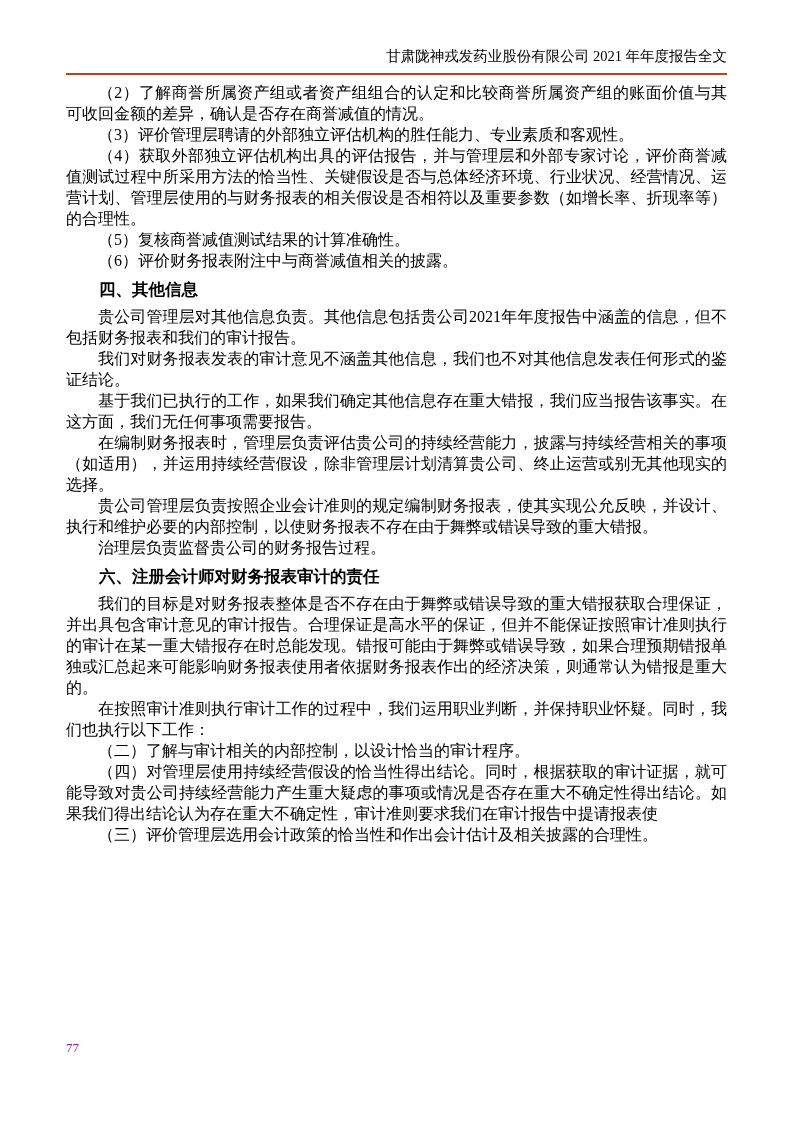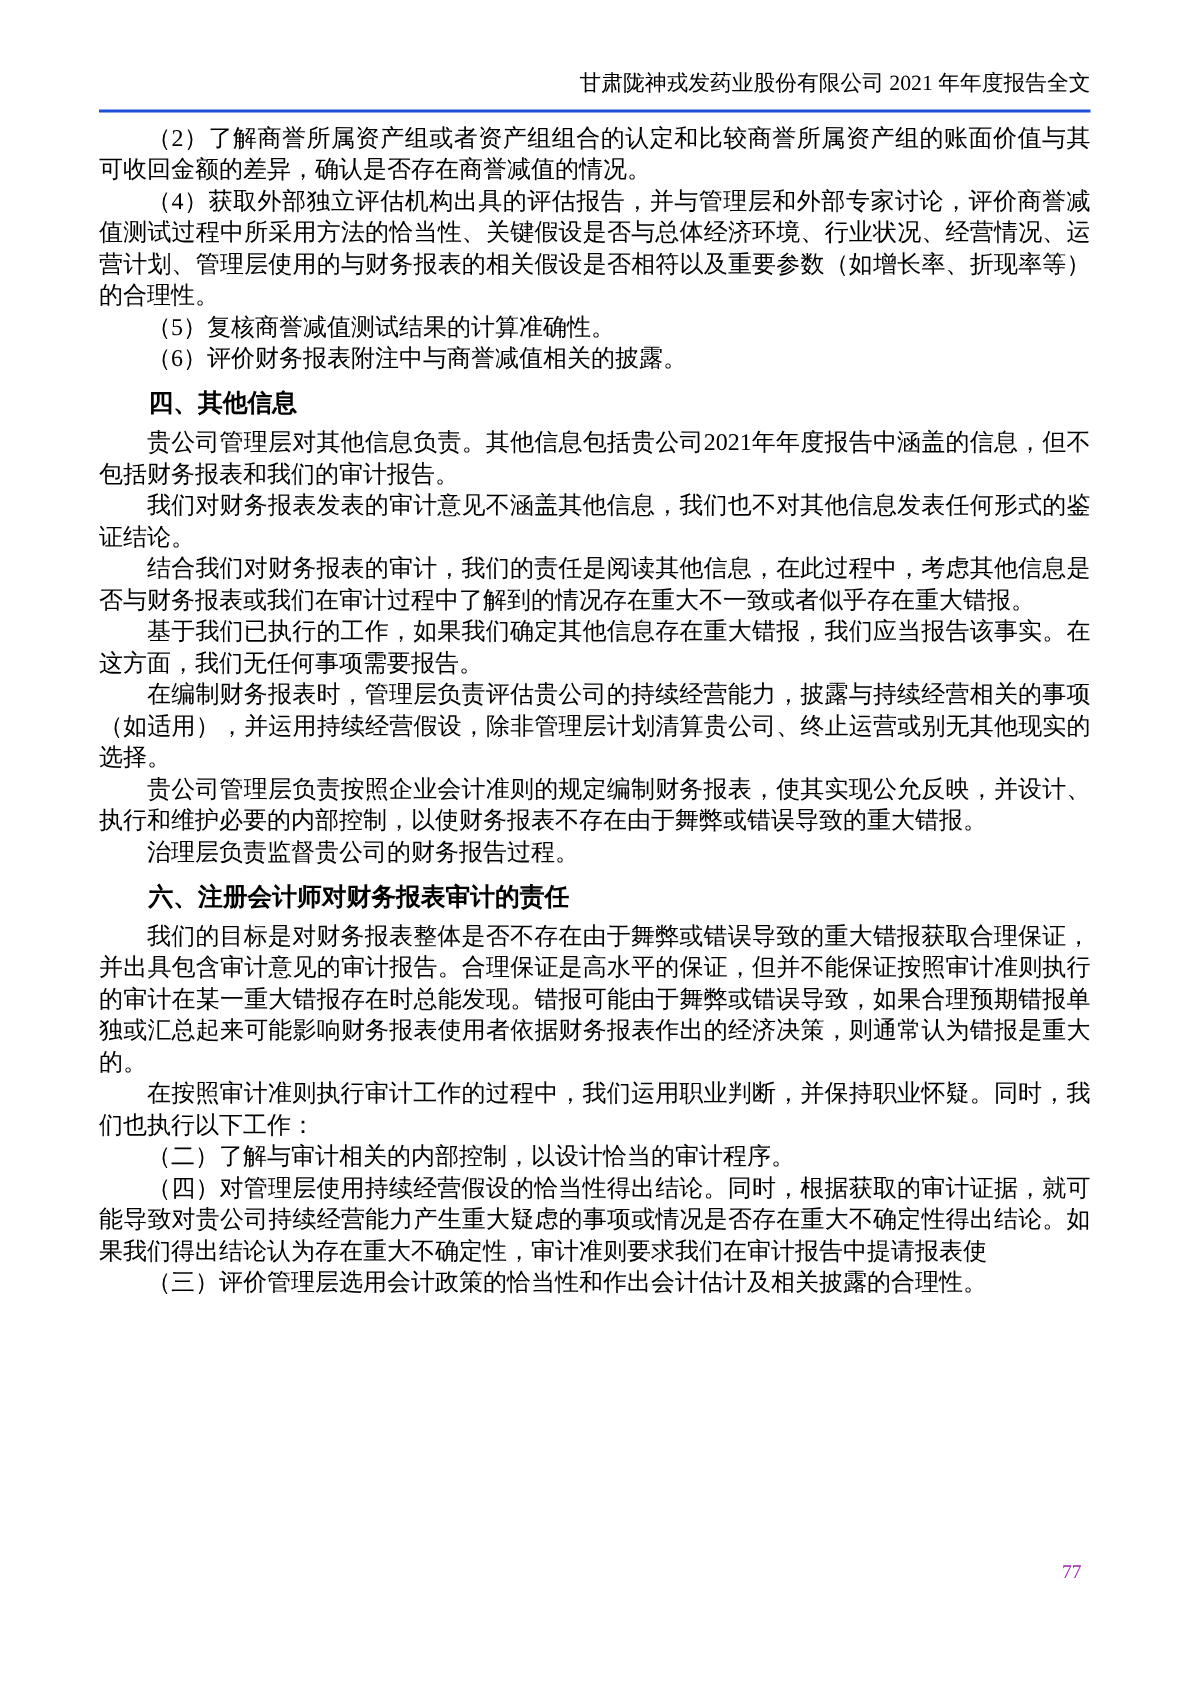--- a/index.html
+++ b/index.html
@@ -17,21 +17,21 @@
     overflow: hidden;
   }
   .header {
     position: absolute;
     top: 46px;
     left: 66px;
     width: 661px;
     text-align: right;
     font-size: 14.5px;
     line-height: 20px;
-    border-bottom: 2px solid #1d4ed8;
+    border-bottom: 2px solid #c2410c;
     padding-bottom: 7px;
   }
   .content {
     position: absolute;
     top: 82px;
     left: 66px;
     width: 661px;
     font-size: 16px;
     line-height: 21px;
     text-align: justify;
@@ -46,41 +46,40 @@
     text-indent: 2em;
     font-size: 16.5px;
     font-weight: bold;
     font-family: Liberation Mono, monospace;
   }
   .footer {
     position: absolute;
     top: 1040px;
     left: 66px;
     width: 655px;
-    text-align: right;
     font-size: 13px;
     color: #a21caf;
   }
 </style>
 </head>
 <body>
 
 <div class="page">
   <div class="header">
     <span>甘肃陇神戎发药业股份有限公司 2021 年年度报告全文</span>
   </div>
   <div class="content" id="content">
       <p class="para">（2）了解商誉所属资产组或者资产组组合的认定和比较商誉所属资产组的账面价值与其可收回金额的差异，确认是否存在商誉减值的情况。</p>
+      <p class="para">（3）评价管理层聘请的外部独立评估机构的胜任能力、专业素质和客观性。</p>
       <p class="para">（4）获取外部独立评估机构出具的评估报告，并与管理层和外部专家讨论，评价商誉减值测试过程中所采用方法的恰当性、关键假设是否与总体经济环境、行业状况、经营情况、运营计划、管理层使用的与财务报表的相关假设是否相符以及重要参数（如增长率、折现率等）的合理性。</p>
       <p class="para">（5）复核商誉减值测试结果的计算准确性。</p>
       <p class="para">（6）评价财务报表附注中与商誉减值相关的披露。</p>
       <h2 class="heading">四、其他信息</h2>
       <p class="para">贵公司管理层对其他信息负责。其他信息包括贵公司2021年年度报告中涵盖的信息，但不包括财务报表和我们的审计报告。</p>
       <p class="para">我们对财务报表发表的审计意见不涵盖其他信息，我们也不对其他信息发表任何形式的鉴证结论。</p>
-      <p class="para">结合我们对财务报表的审计，我们的责任是阅读其他信息，在此过程中，考虑其他信息是否与财务报表或我们在审计过程中了解到的情况存在重大不一致或者似乎存在重大错报。</p>
       <p class="para">基于我们已执行的工作，如果我们确定其他信息存在重大错报，我们应当报告该事实。在这方面，我们无任何事项需要报告。</p>
       <p class="para">在编制财务报表时，管理层负责评估贵公司的持续经营能力，披露与持续经营相关的事项（如适用），并运用持续经营假设，除非管理层计划清算贵公司、终止运营或别无其他现实的选择。</p>
       <p class="para">贵公司管理层负责按照企业会计准则的规定编制财务报表，使其实现公允反映，并设计、执行和维护必要的内部控制，以使财务报表不存在由于舞弊或错误导致的重大错报。</p>
       <p class="para">治理层负责监督贵公司的财务报告过程。</p>
       <h2 class="heading">六、注册会计师对财务报表审计的责任</h2>
       <p class="para">我们的目标是对财务报表整体是否不存在由于舞弊或错误导致的重大错报获取合理保证，并出具包含审计意见的审计报告。合理保证是高水平的保证，但并不能保证按照审计准则执行的审计在某一重大错报存在时总能发现。错报可能由于舞弊或错误导致，如果合理预期错报单独或汇总起来可能影响财务报表使用者依据财务报表作出的经济决策，则通常认为错报是重大的。</p>
       <p class="para">在按照审计准则执行审计工作的过程中，我们运用职业判断，并保持职业怀疑。同时，我们也执行以下工作：</p>
       <p class="para">（二）了解与审计相关的内部控制，以设计恰当的审计程序。</p>
       <p class="para">（四）对管理层使用持续经营假设的恰当性得出结论。同时，根据获取的审计证据，就可能导致对贵公司持续经营能力产生重大疑虑的事项或情况是否存在重大不确定性得出结论。如果我们得出结论认为存在重大不确定性，审计准则要求我们在审计报告中提请报表使</p>
       <p class="para">（三）评价管理层选用会计政策的恰当性和作出会计估计及相关披露的合理性。</p>

